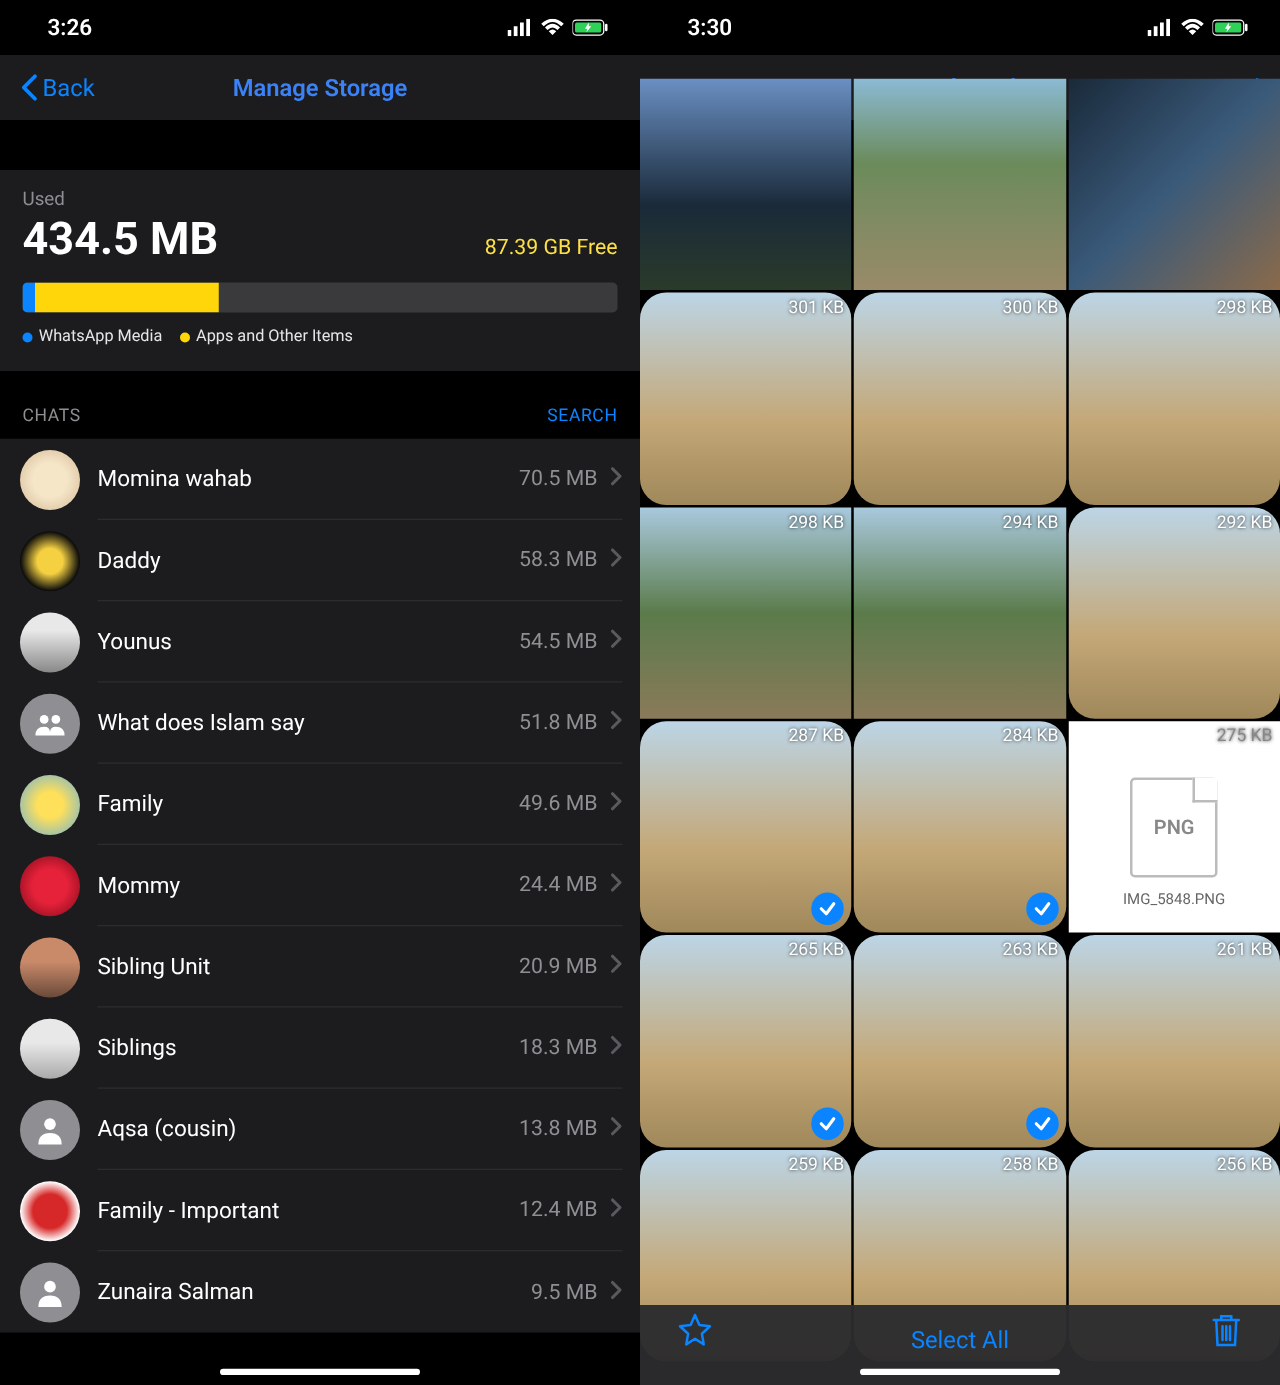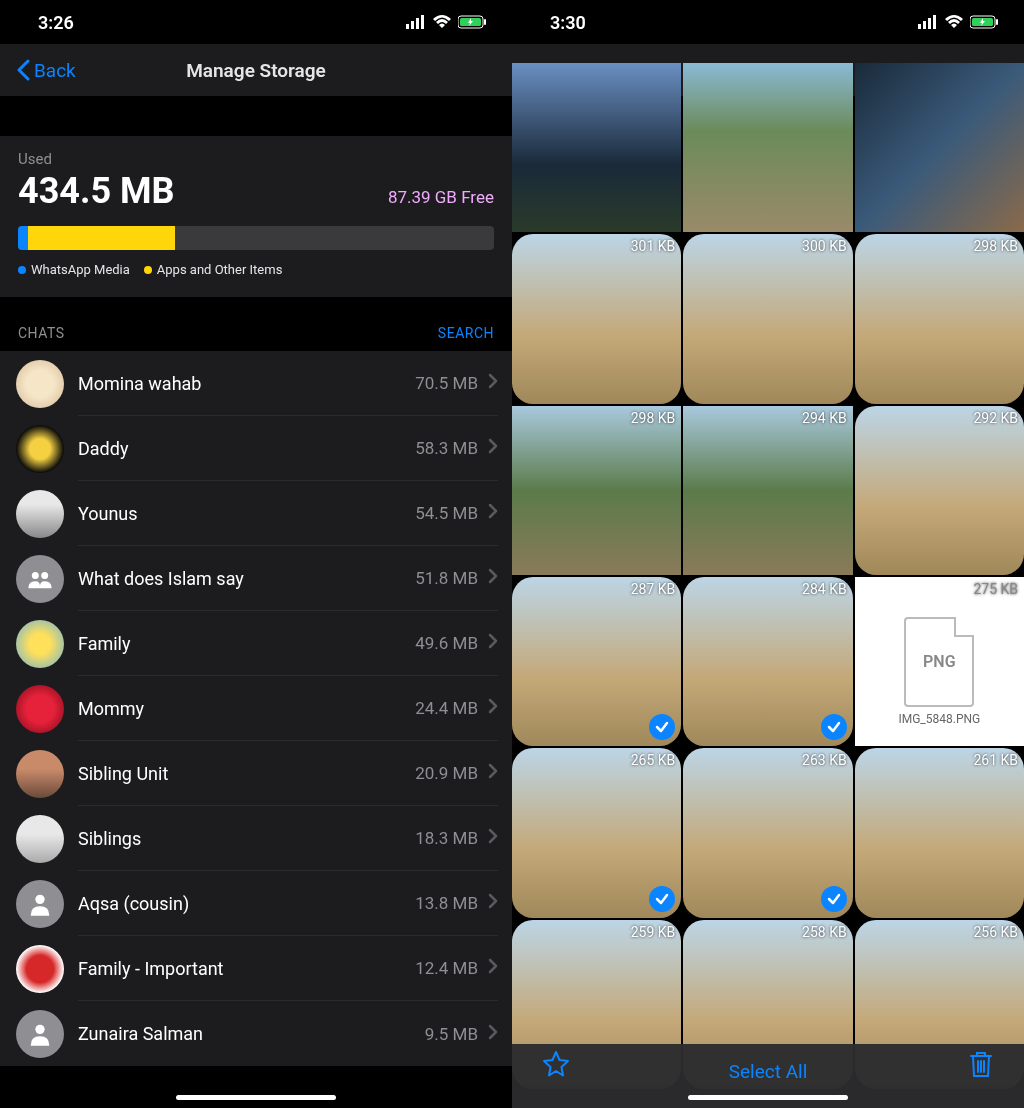--- a/index.html
+++ b/index.html
@@ -3,28 +3,28 @@
 <meta charset="utf-8">
 <style>
   * { margin: 0; padding: 0; box-sizing: border-box; font-family: -apple-system, BlinkMacSystemFont, "Segoe UI", Roboto, Helvetica, Arial, sans-serif; }
   body { background: #000; color: #fff; width: 1024px; height: 1108px; overflow: hidden; display: flex; }
   .phone { width: 512px; height: 1108px; position: relative; background: #000; overflow: hidden; }
   .status-bar { height: 44px; display: flex; align-items: center; justify-content: space-between; padding: 0 24px 0 38px; font-size: 18px; font-weight: 600; }
   .status-right { display: flex; align-items: center; gap: 6px; }
   .signal svg, .wifi svg, .battery svg { display: block; }
   .nav-bar { height: 52px; display: flex; align-items: center; justify-content: space-between; padding: 0 16px; background: #1c1c1e; position: relative; }
   .nav-back { display: flex; align-items: center; gap: 4px; color: #0a84ff; font-size: 19px; }
-  .nav-title { position: absolute; left: 50%; transform: translateX(-50%); font-size: 19px; font-weight: 600; color: #e5e5e5;}
+  .nav-title { position: absolute; left: 50%; transform: translateX(-50%); font-size: 19px; font-weight: 600; color: #3b82f6;}
   .nav-right { color: #0a84ff; font-size: 19px; }
   .spacer-dark { height: 40px; background: #000; }
   .storage-summary { background: #1c1c1e; padding: 14px 18px 20px 18px; }
   .used-label { color: #8e8e93; font-size: 15px; }
   .used-row { display: flex; justify-content: space-between; align-items: baseline; margin-top: 2px;}
   .used-value { font-size: 36px; font-weight: 700; }
-  .free-value { font-size: 17px; color: #f0abfc; }
+  .free-value { font-size: 17px; color: #fde047; }
   .progress-bar { height: 24px; width: 100%; background: #3a3a3c; border-radius: 4px; margin-top: 14px; overflow: hidden; display: flex; }
   .progress-wa { width: 2%; background: #0a84ff; }
   .progress-apps { width: 31%; background: #ffd60a; }
   .legend { display: flex; gap: 14px; margin-top: 12px; font-size: 13px; color: #e5e5ea; }
   .legend-item { display: flex; align-items: center; gap: 5px; }
   .legend-dot { width: 8px; height: 8px; border-radius: 50%; }
   .legend-dot.blue { background: #0a84ff; }
   .legend-dot.yellow { background: #ffd60a; }
   .section-header { display: flex; justify-content: space-between; padding: 28px 18px 10px 18px; background: #000; font-size: 14px; }
   .section-header .left { color: #8e8e93; letter-spacing: 0.5px; }
@@ -39,21 +39,21 @@
   .chat-size { font-size: 17px; color: #8e8e93; }
   .chevron { color: #5a5a5e; }
   .home-indicator { position: absolute; bottom: 8px; left: 50%; transform: translateX(-50%); width: 160px; height: 5px; background: #fff; border-radius: 3px; }
   
   .size-label { padding: 6px 10px; background: #1c1c1e; font-size: 13px; color: #8e8e93; }
   .grid { display: grid; grid-template-columns: repeat(3, 1fr); gap: 2px; padding: 0; background: #000;}
   .tile { position: relative; aspect-ratio: 1/1; background: #333; overflow: hidden; }
   .tile-size { position: absolute; top: 4px; right: 6px; font-size: 14px; color: #fff; text-shadow: 0 0 3px rgba(0,0,0,0.8); }
   .tile-check { position: absolute; bottom: 6px; right: 6px; width: 26px; height: 26px; border-radius: 50%; background: #0a84ff; display: flex; align-items: center; justify-content: center; }
   .tile-placeholder { background: #fff; display: flex; flex-direction: column; align-items: center; justify-content: center; color: #888; }
-  .png-box { width: 70px; height: 90px; border: 2px solid #bbb; border-radius: 4px; display: flex; align-items: center; justify-content: center; color:#888; font-size: 16px; font-weight: 600; position: relative;}
+  .png-box { width: 70px; height: 80px; border: 2px solid #bbb; border-radius: 4px; display: flex; align-items: center; justify-content: center; color:#888; font-size: 16px; font-weight: 600; position: relative;}
   .png-box::after { content: ''; position: absolute; top: -2px; right: -2px; width: 18px; height: 18px; background: #fff; border-left: 2px solid #bbb; border-bottom: 2px solid #bbb; }
   .tile-filename { position: absolute; bottom: 20px; width: 100%; text-align: center; font-size: 12px; color: #666; }
   .toolbar { position: absolute; bottom: 0; left: 0; right: 0; height: 64px; background: rgba(44,44,46,0.96); display: flex; align-items: center; justify-content: space-between; padding: 0 30px 20px 30px; }
   .toolbar-center { position: absolute; left: 50%; transform: translateX(-50%); color: #0a84ff; font-size: 19px; top: 16px;}
   .toolbar-icon { color: #0a84ff; }
   
   .bg-a { background: linear-gradient(180deg,#6a8fc2 0%, #1a2a3a 60%, #2a3a2a 100%); }
   .bg-b { background: linear-gradient(180deg,#8bbad4 0%, #6b8b5b 40%, #9a8a6a 100%); }
   .bg-c { background: linear-gradient(180deg,#bcd5e6 0%, #c4a878 60%, #a0885a 100%); border-radius: 21px; }
   .bg-d { background: linear-gradient(180deg,#a9c9de 0%, #5b7b4b 50%, #8a7a5a 100%); }

